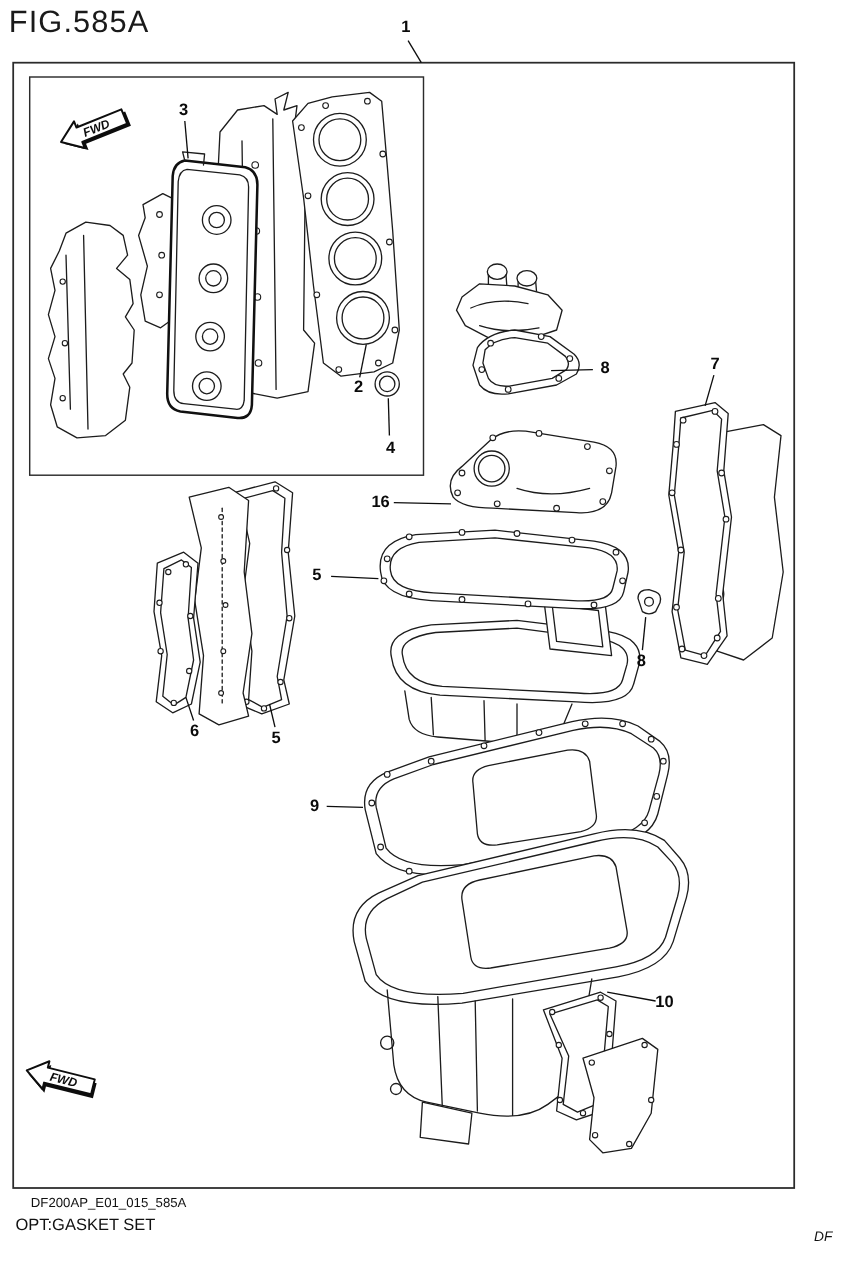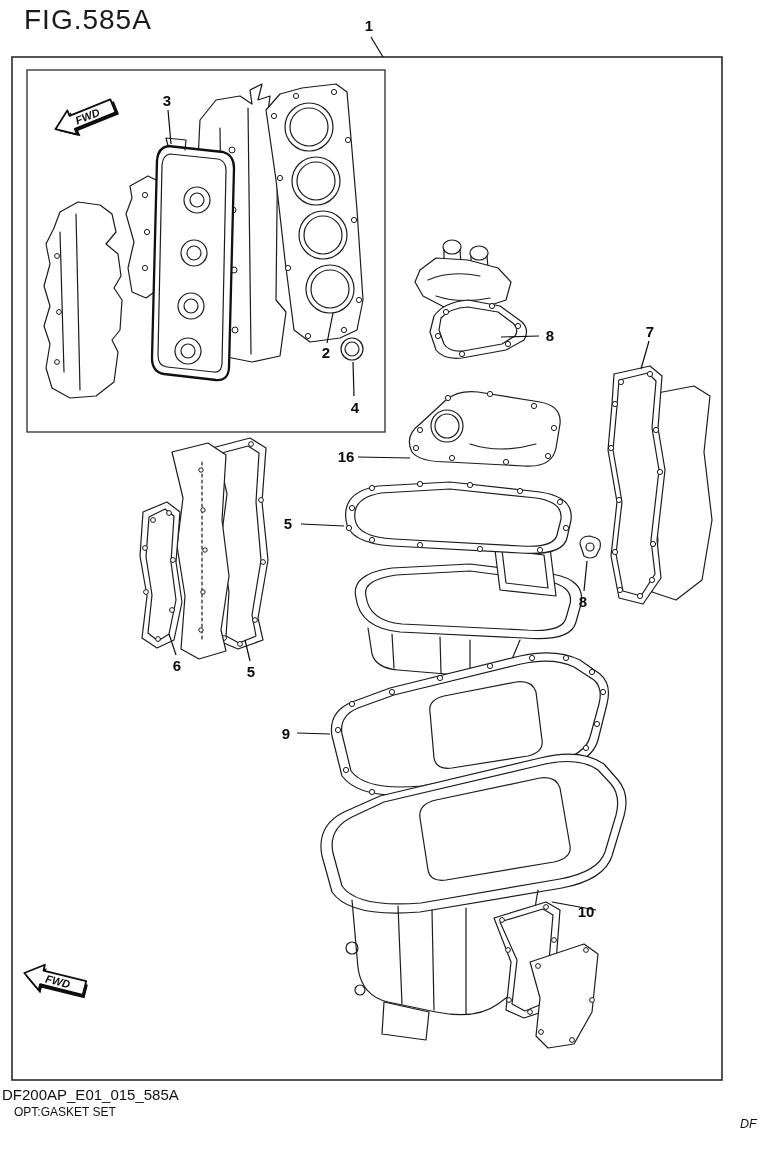--- a/index.html
+++ b/index.html
@@ -1,21 +1,21 @@
 <!DOCTYPE html>
 <html><head>
 <meta charset="utf-8">
 <style>
   html,body { margin:0; padding:0; background:#fff; }
   .page { position:relative; width:767px; height:1154px; background:#fff;
           font-family:"Liberation Sans", sans-serif; color:#111; overflow:hidden; }
-  .fig-title { position:absolute; left:8px; top:4px; font-size:28px; letter-spacing:1px; color:#1a1a1a;margin-left:16px; }
+  .fig-title { position:absolute; left:8px; top:4px; font-size:28px; letter-spacing:1px; color:#1a1a1a; }
   .callout { position:absolute; transform:translate(-50%,-50%); font-weight:bold; font-size:15px; color:#0a0a0a; }
-  .footer-line1 { position:absolute; left:2px; top:1086px; font-size:15px; }
-  .footer-line2 { position:absolute; left:14px; top:1105px; font-size:12px; }
+  .footer-line1 { position:absolute; left:28px; top:1086px; font-size:12px; }
+  .footer-line2 { position:absolute; left:14px; top:1105px; font-size:15px; }
   .corner { position:absolute; left:740px; top:1117px; font-size:12.5px;font-style:italic; }
   svg.canvas { position:absolute; left:0; top:0; }
   .box  { fill:none; stroke:#2b2b2b; stroke-width:1.6; }
   .box2 { fill:none; stroke:#2b2b2b; stroke-width:1.3; }
   .s  { fill:none; stroke:#1c1c1c; stroke-width:1.2; stroke-linejoin:round; stroke-linecap:round; }
   .sw { fill:#fff; stroke:#1c1c1c; stroke-width:1.2; stroke-linejoin:round; stroke-linecap:round; }
   .swt { fill:#fff; stroke:#101010; stroke-width:2.3; stroke-linejoin:round; }
   .h  { fill:#fff; stroke:#1c1c1c; stroke-width:1; }
   .hd { stroke-dasharray:3 3; }
   .lead { stroke:#0d0d0d; stroke-width:1.2; }
@@ -297,21 +297,21 @@
 
   <div class="callout" style="left:369px;top:25px">1</div>
   <div class="callout" style="left:326px;top:352px">2</div>
   <div class="callout" style="left:167px;top:100px">3</div>
   <div class="callout" style="left:355px;top:407px">4</div>
   <div class="callout" style="left:251px;top:671px">5</div>
   <div class="callout" style="left:177px;top:665px">6</div>
   <div class="callout" style="left:650px;top:331px">7</div>
   <div class="callout" style="left:550px;top:335px">8</div>
   <div class="callout" style="left:286px;top:733px">9</div>
-  <div class="callout" style="left:586px;top:911px">10</div>
+  <div class="callout" style="left:604px;top:911px">10</div>
   <div class="callout" style="left:346px;top:456px">16</div>
   <div class="callout" style="left:583px;top:601px">8</div>
   <div class="callout" style="left:288px;top:523px">5</div>
 
   <div class="footer-line1">DF200AP_E01_015_585A</div>
   <div class="footer-line2">OPT:GASKET SET</div>
   <div class="corner">DF</div>
 </div>
 
 </body></html>

